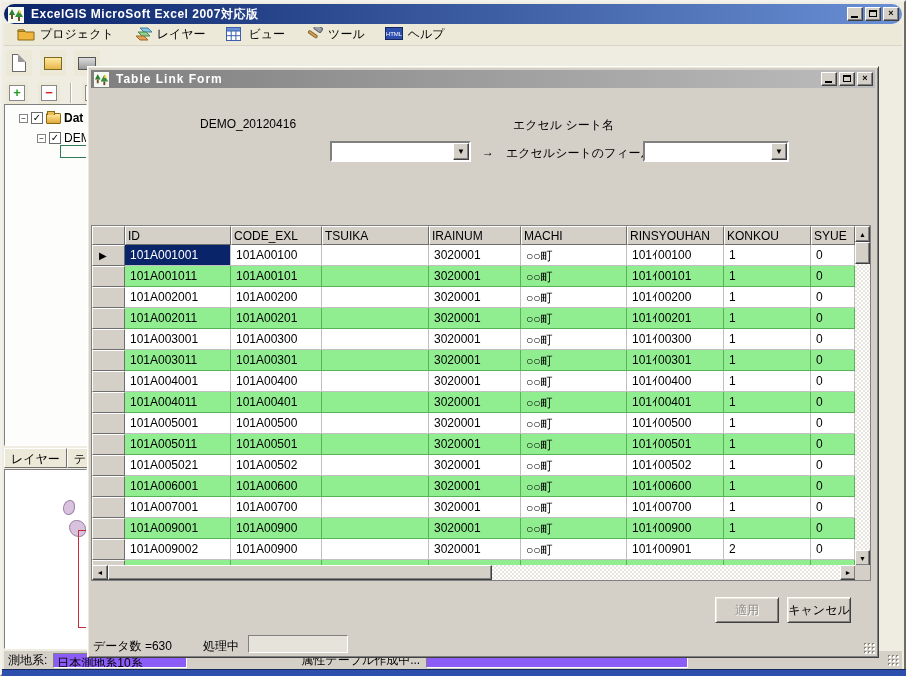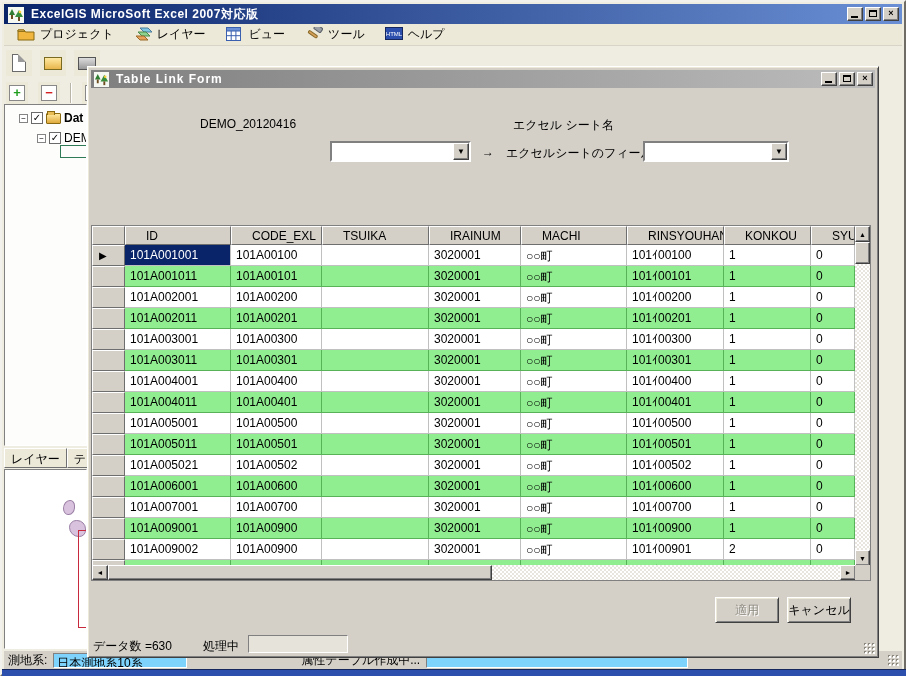--- a/index.html
+++ b/index.html
@@ -6,21 +6,21 @@
   html,body { width:906px; height:676px; overflow:hidden; }
   body { font-family:"Liberation Sans","DejaVu Sans",sans-serif; font-size:12px; color:#000; background:#d4d0c8; }
   .abs { position:absolute; }
 
   
   #window { position:absolute; left:0; top:0; width:906px; height:676px;
     background:#efede2; border:2px solid; border-color:#f2f1ec #6e6c64 #6e6c64 #f2f1ec; }
 
   .titlebar { position:absolute; left:2px; top:2px; right:2px; height:20px;
     background:linear-gradient(to right,#0a246a,#6a8fd4); color:#fff; font-weight:bold;
-    display:flex; align-items:center; padding-left:4px; }
+    display:flex; align-items:center; padding-left:4px;border-radius:10px; }
   .titlebar .ttl { margin-left:5px; letter-spacing:.5px; }
   .wctrls { position:absolute; right:3px; top:3px; display:flex; gap:2px; }
   .wbtn { width:16px; height:14px; background:#d4d0c8; border:1px solid; border-color:#fff #404040 #404040 #fff;
     box-shadow:inset -1px -1px 0 #808080; font-size:9px; line-height:11px; text-align:center; font-weight:bold; color:#000; position:relative; }
   .min-glyph { position:absolute; left:3px; bottom:2px; width:7px; height:2px; background:#000; }
   .max-glyph { position:absolute; left:3px; top:2px; width:8px; height:7px; border:1px solid #000; border-top-width:2px; }
 
   .menubar { position:absolute; left:2px; top:22px; right:2px; height:22px; background:#ece9d8;
     display:flex; align-items:center; gap:14px; padding-left:10px; border-bottom:1px solid #d8d4c8; }
   .menuitem { display:flex; align-items:center; gap:5px; height:20px; padding:0 3px; }
@@ -54,21 +54,21 @@
   .overview { position:absolute; left:2px; top:467px; width:83px; height:180px; background:#fff;
     border:1px solid; border-color:#808080 #fff #fff #808080; overflow:hidden; }
   .blob { position:absolute; background:#d9c2dd; border:1px solid #9a7fa5; }
   .blob1 { left:58px; top:30px; width:12px; height:15px; border-radius:60% 40% 55% 45%; }
   .blob2 { left:64px; top:50px; width:17px; height:17px; border-radius:45% 55% 40% 60%; }
   .redrect { position:absolute; left:73px; top:60px; width:40px; height:98px; border:1px solid #c8293c; }
 
   
   .statusbar { position:absolute; left:2px; top:649px; right:2px; height:18px; background:#d4d0c8;
     display:flex; align-items:center; gap:6px; padding-left:4px; }
-  .sfield { height:15px; background:#7dd3fc; border:1px solid; border-color:#808080 #fff #fff #808080; padding:3px 3px; line-height:13px; white-space:nowrap; overflow:hidden; }
+  .sfield { height:15px; background:#8b5cf6; border:1px solid; border-color:#808080 #fff #fff #808080; padding:3px 3px; line-height:13px; white-space:nowrap; overflow:hidden; }
   .desktop { position:absolute; left:0; top:667px; width:906px; height:9px; background:#2c4fae; border-top:1px solid #15275c; }
   .grip { position:absolute; width:13px; height:13px;
     background-image:radial-gradient(#fff 35%, transparent 36%), radial-gradient(#8a887e 35%, transparent 36%);
     background-size:4px 4px; background-position:1px 1px, 0 0; }
 
   
   #dialog { position:absolute; left:85px; top:64px; width:792px; height:592px; background:#d4d0c8;
     border:1px solid; border-color:#fff #404040 #404040 #fff; box-shadow:inset 1px 1px 0 #ece9d8, inset -1px -1px 0 #808080; }
   .dlgtitle { position:absolute; left:3px; top:3px; right:3px; height:18px;
     background:linear-gradient(to right,#7f7f7f,#bcbcbc); color:#fff; font-weight:bold;
@@ -82,21 +82,21 @@
     border:1px solid; border-color:#fff #404040 #404040 #fff; box-shadow:inset -1px -1px 0 #808080;
     font-size:8px; text-align:center; line-height:15px; color:#000; }
   .btn { background:#d4d0c8; border:1px solid; border-color:#fff #404040 #404040 #fff;
     box-shadow:inset 1px 1px 0 #ece9d8, inset -1px -1px 0 #808080; text-align:center; }
   .btn.disabled { color:#8d8a80; text-shadow:1px 1px 0 #fff; }
 
   
   #grid { position:absolute; left:3px; top:158px; width:780px; height:356px; background:#d4d0c8; border:1px solid #808080; }
   #gridview { position:absolute; left:0; top:0; width:764px; height:339px; overflow:hidden; background:#fff; }
   .ghead { display:flex; height:19px; }
-  .gh, .gstub { flex:none; background:#d4d0c8; border:1px solid; border-color:#fff #6e6e6e #6e6e6e #fff; padding:2px 0 0 20px; overflow:hidden; white-space:nowrap; }
+  .gh, .gstub { flex:none; background:#d4d0c8; border:1px solid; border-color:#fff #6e6e6e #6e6e6e #fff; padding:2px 0 0 2px; overflow:hidden; white-space:nowrap; }
   .gstub { width:33px; }
   .gr { display:flex; height:21px; background:#fff; }
   .gr.green { background:#90ee90; }
   .gr.green .gc { border-color:#58b358; }
   .gsel { flex:none; width:33px; background:#d4d0c8; border:1px solid; border-color:#fff #6e6e6e #6e6e6e #fff;
     color:#000; font-size:10px; padding:4px 0 0 6px; }
   .gc { flex:none; border-right:1px solid #c0c0c0; border-bottom:1px solid #c0c0c0; padding:3px 0 0 5px; white-space:nowrap; overflow:hidden; }
   .gc.selcell { background:#0a246a; color:#fff; }
   .c0{width:106px}.c1{width:91px}.c2{width:107px}.c3{width:92px}.c4{width:106px}.c5{width:97px}.c6{width:87px}.c7{width:44px}
 

